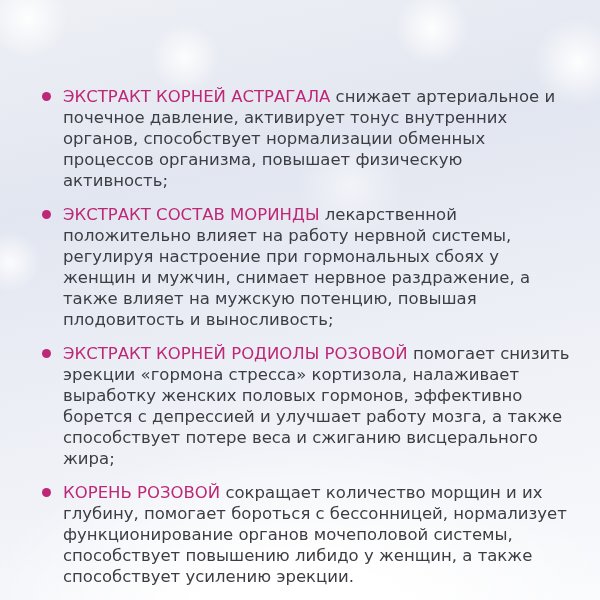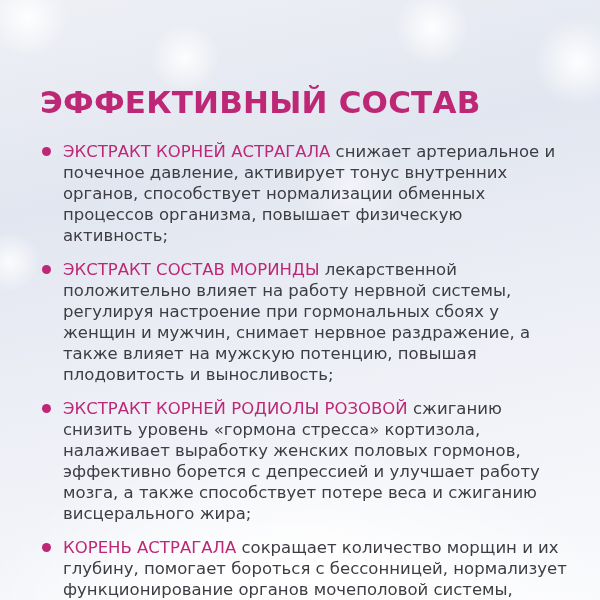--- a/index.html
+++ b/index.html
@@ -62,43 +62,42 @@
     color: #bd2776;
     font-weight: normal;
   }
 </style>
 </head>
 <body>
 
 <div class="canvas">
   <div class="content">
 
-    <h1 class="page-title">ЭФФЕКТИВНЫЙ СОСТАВ</h1>
 
     <ul class="ingredient-list">
 
       <li>
         <span class="bullet-dot"></span>
         <span class="term">ЭКСТРАКТ КОРНЕЙ АСТРАГАЛА</span>
         <span>снижает артериальное и почечное давление, активирует тонус внутренних органов, способствует нормализации обменных процессов организма, повышает физическую активность;</span>
       </li>
 
       <li>
         <span class="bullet-dot"></span>
         <span class="term">ЭКСТРАКТ СОСТАВ МОРИНДЫ</span>
         <span>лекарственной положительно влияет на работу нервной системы, регулируя настроение при гормональных сбоях у женщин и мужчин, снимает нервное раздражение, а также влияет на мужскую потенцию, повышая плодовитость и выносливость;</span>
       </li>
 
       <li>
         <span class="bullet-dot"></span>
         <span class="term">ЭКСТРАКТ КОРНЕЙ РОДИОЛЫ РОЗОВОЙ</span>
-        <span>сжиганию снизить уровень «гормона стресса» кортизола, налаживает выработку женских половых гормонов, эффективно борется с депрессией и улучшает работу мозга, а также способствует потере веса и сжиганию висцерального жира;</span>
+        <span>помогает снизить эрекции «гормона стресса» кортизола, налаживает выработку женских половых гормонов, эффективно борется с депрессией и улучшает работу мозга, а также способствует потере веса и сжиганию висцерального жира;</span>
       </li>
 
       <li>
         <span class="bullet-dot"></span>
-        <span class="term">КОРЕНЬ АСТРАГАЛА</span>
+        <span class="term">КОРЕНЬ РОЗОВОЙ</span>
         <span>сокращает количество морщин и их глубину, помогает бороться с бессонницей, нормализует функционирование органов мочеполовой системы, способствует повышению либидо у женщин, а также способствует усилению эрекции.</span>
       </li>
 
     </ul>
   </div>
 </div>
 
 </body></html>

